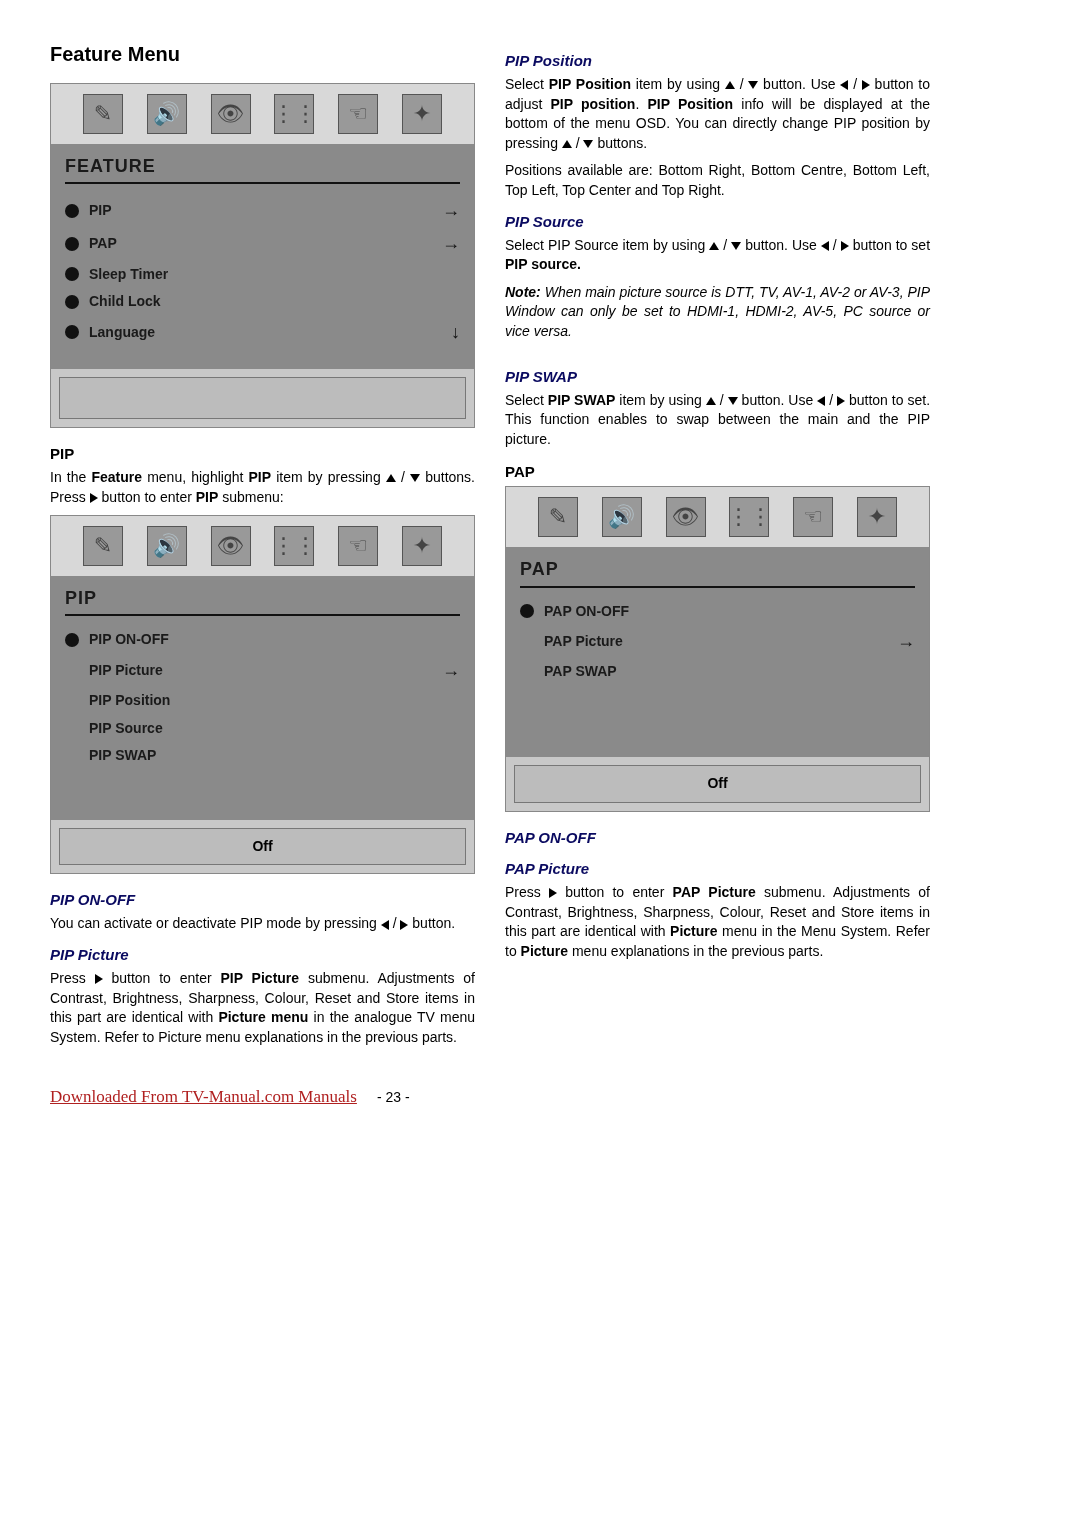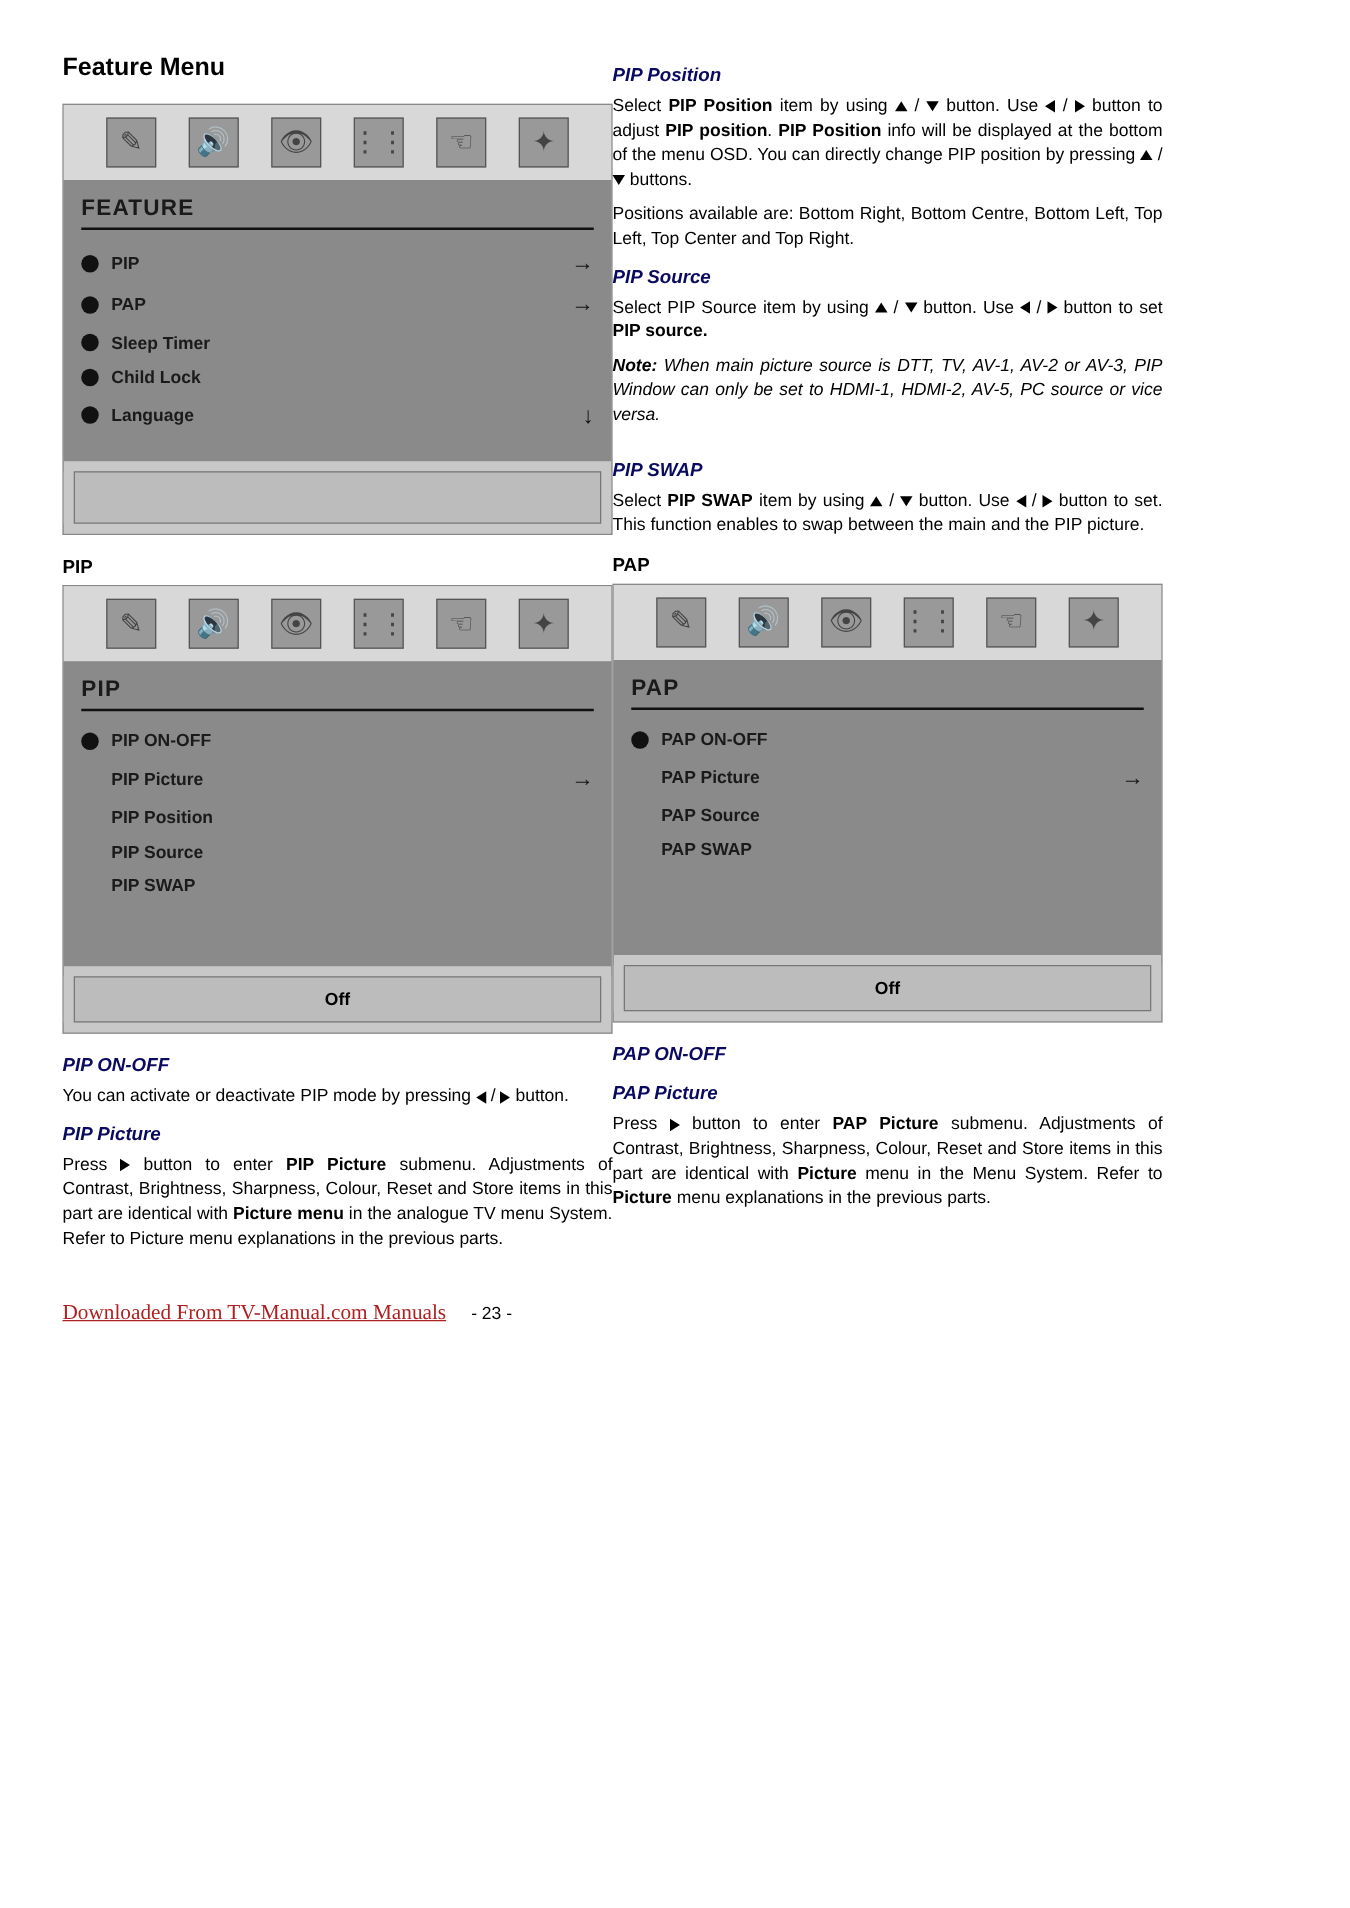--- a/index.html
+++ b/index.html
@@ -7,20 +7,21 @@
     padding: 40px 50px;
     font-family: Arial, Helvetica, sans-serif;
     font-size: 14px;
     line-height: 1.4;
     color: #000;
     width: 980px;
     box-sizing: border-box;
   }
   .columns {
     display: flex;
+    gap: 30px;
   }
   .col {
     flex: 1;
     min-width: 0;
   }
   h1 {
     font-size: 20px;
     font-weight: bold;
     margin: 0 0 15px 0;
   }
@@ -186,20 +187,25 @@
             <span class="osd-item-label">Language</span>
             <span class="osd-arrow">↓</span>
           </div>
       </div>
       <div class="osd-footer-wrap">
           <div style="height:40px;background:#bcbcbc;border:1px solid #777;margin:8px;"></div>
         </div>
     </div>
 
     <h3>PIP</h3>
+    <p>
+      <span>In the </span><b>Feature</b><span> menu, highlight </span><b>PIP</b><span> item by pressing </span>
+      <span class="tri tri-up"></span> / <span class="tri tri-down"></span>
+      <span> buttons. Press </span><span class="tri tri-right"></span><span> button to enter </span><b>PIP</b><span> submenu:</span>
+    </p>
 
     <div class="osd">
       <div class="osd-icons">
         <span class="osd-icon">✎</span>
         <span class="osd-icon">🔊</span>
         <span class="osd-icon">👁</span>
         <span class="osd-icon">⋮⋮</span>
         <span class="osd-icon">☜</span>
         <span class="osd-icon">✦</span>
       </div>
@@ -299,24 +305,20 @@
             <span class="osd-bullet"></span>
             <span class="osd-item-label">PAP ON-OFF</span>
           </div>
         <div class="osd-item">
             <span class="osd-bullet hidden"></span>
             <span class="osd-item-label">PAP Picture</span>
             <span class="osd-arrow">→</span>
           </div>
         <div class="osd-item">
             <span class="osd-bullet hidden"></span>
-            <span class="osd-item-label">PAP Source</span>
-          </div>
-        <div class="osd-item">
-            <span class="osd-bullet hidden"></span>
             <span class="osd-item-label">PAP SWAP</span>
           </div>
         <div style="height:50px"></div>
       </div>
       <div class="osd-footer-wrap">
           <div class="osd-footer">Off</div>
         </div>
     </div>
 
     <h4>PAP ON-OFF</h4>

